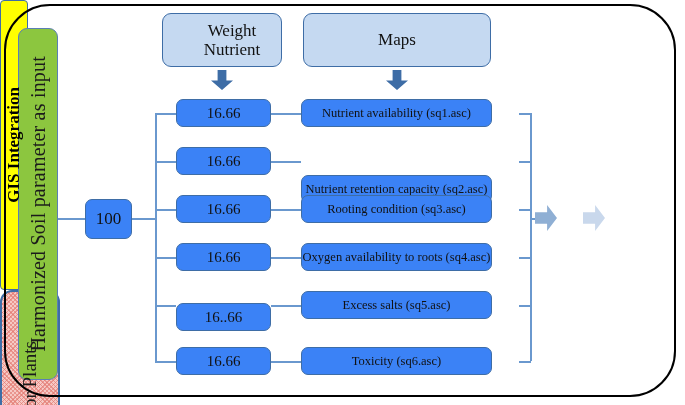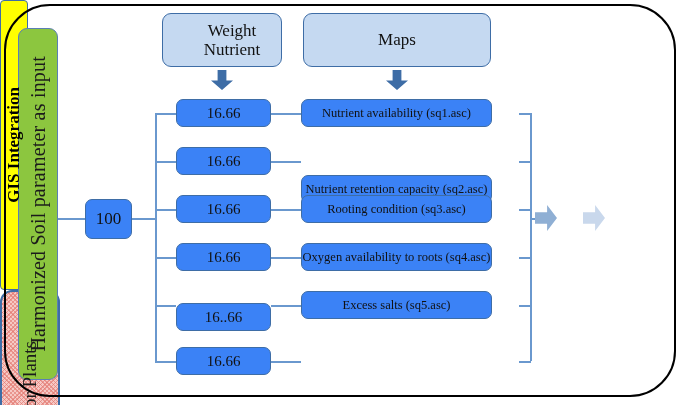--- a/index.html
+++ b/index.html
@@ -177,20 +177,23 @@
   <div class="node mbox" style="top:291px;">
     <span>Excess salts (sq5.asc)</span>
   </div>
   <div class="ln ln-h" style="left:155px;top:305px;width:21px;"></div>
   <div class="ln ln-h" style="left:271px;top:305px;width:30px;"></div>
   <div class="ln ln-h" style="left:519px;top:305px;width:12px;"></div>
 
   <div class="node wbox" style="top:347px;">
     <span>16.66</span>
   </div>
+  <div class="node mbox" style="top:347px;">
+    <span>Toxicity (sq6.asc)</span>
+  </div>
   <div class="ln ln-v" style="left:155px;top:361px;height:1.6px;width:1.6px;"></div>
   <div class="ln ln-h" style="left:155px;top:361px;width:21px;"></div>
   <div class="ln ln-h" style="left:271px;top:361px;width:30px;"></div>
   <div class="ln ln-h" style="left:519px;top:361px;width:12px;"></div>
 
   <div class="arrow-right dark" style="left:535px;top:205px;"></div>
   <div class="arrow-right" style="left:583px;top:205px;"></div>
 
   <div class="gis-box" style="display: flex; align-items: center; justify-content: center;">
     <span class="gis-text">GIS Integration</span>

